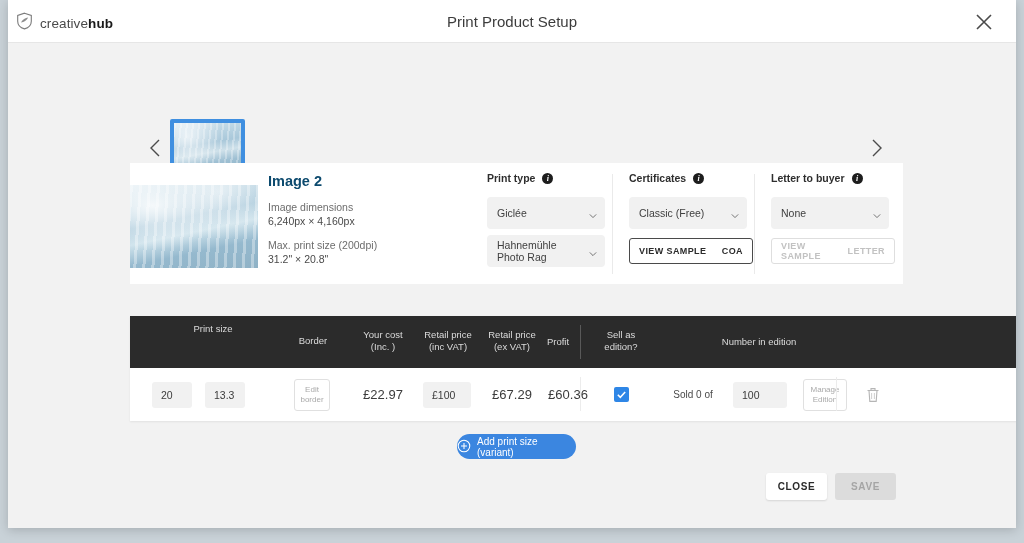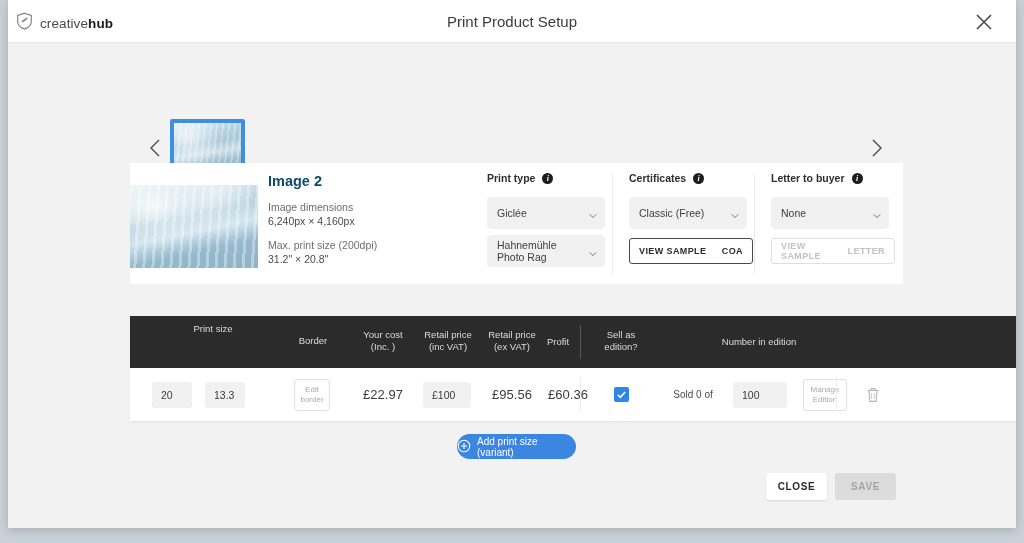--- a/index.html
+++ b/index.html
@@ -414,21 +414,21 @@
             </span>
           </span>
         </div>
         <div class="cell" style="left:208px; width:90px;">
           <span class="price">£22.97</span>
         </div>
         <div class="cell" style="left:272px; width:90px;">
           <span class="inputbox w48">£100</span>
         </div>
         <div class="cell" style="left:337px; width:90px;">
-          <span class="price">£95.56</span>
+          <span class="price">£67.29</span>
         </div>
         <div class="cell" style="left:393px; width:90px;">
           <span class="price">£60.36</span>
         </div>
 
         <div class="rowsep" style="left:450px;"></div>
 
         <div class="cell" style="left:452px; width:78px;">
           <span class="checkbox">
             <svg width="11" height="11" viewBox="0 0 12 12">

